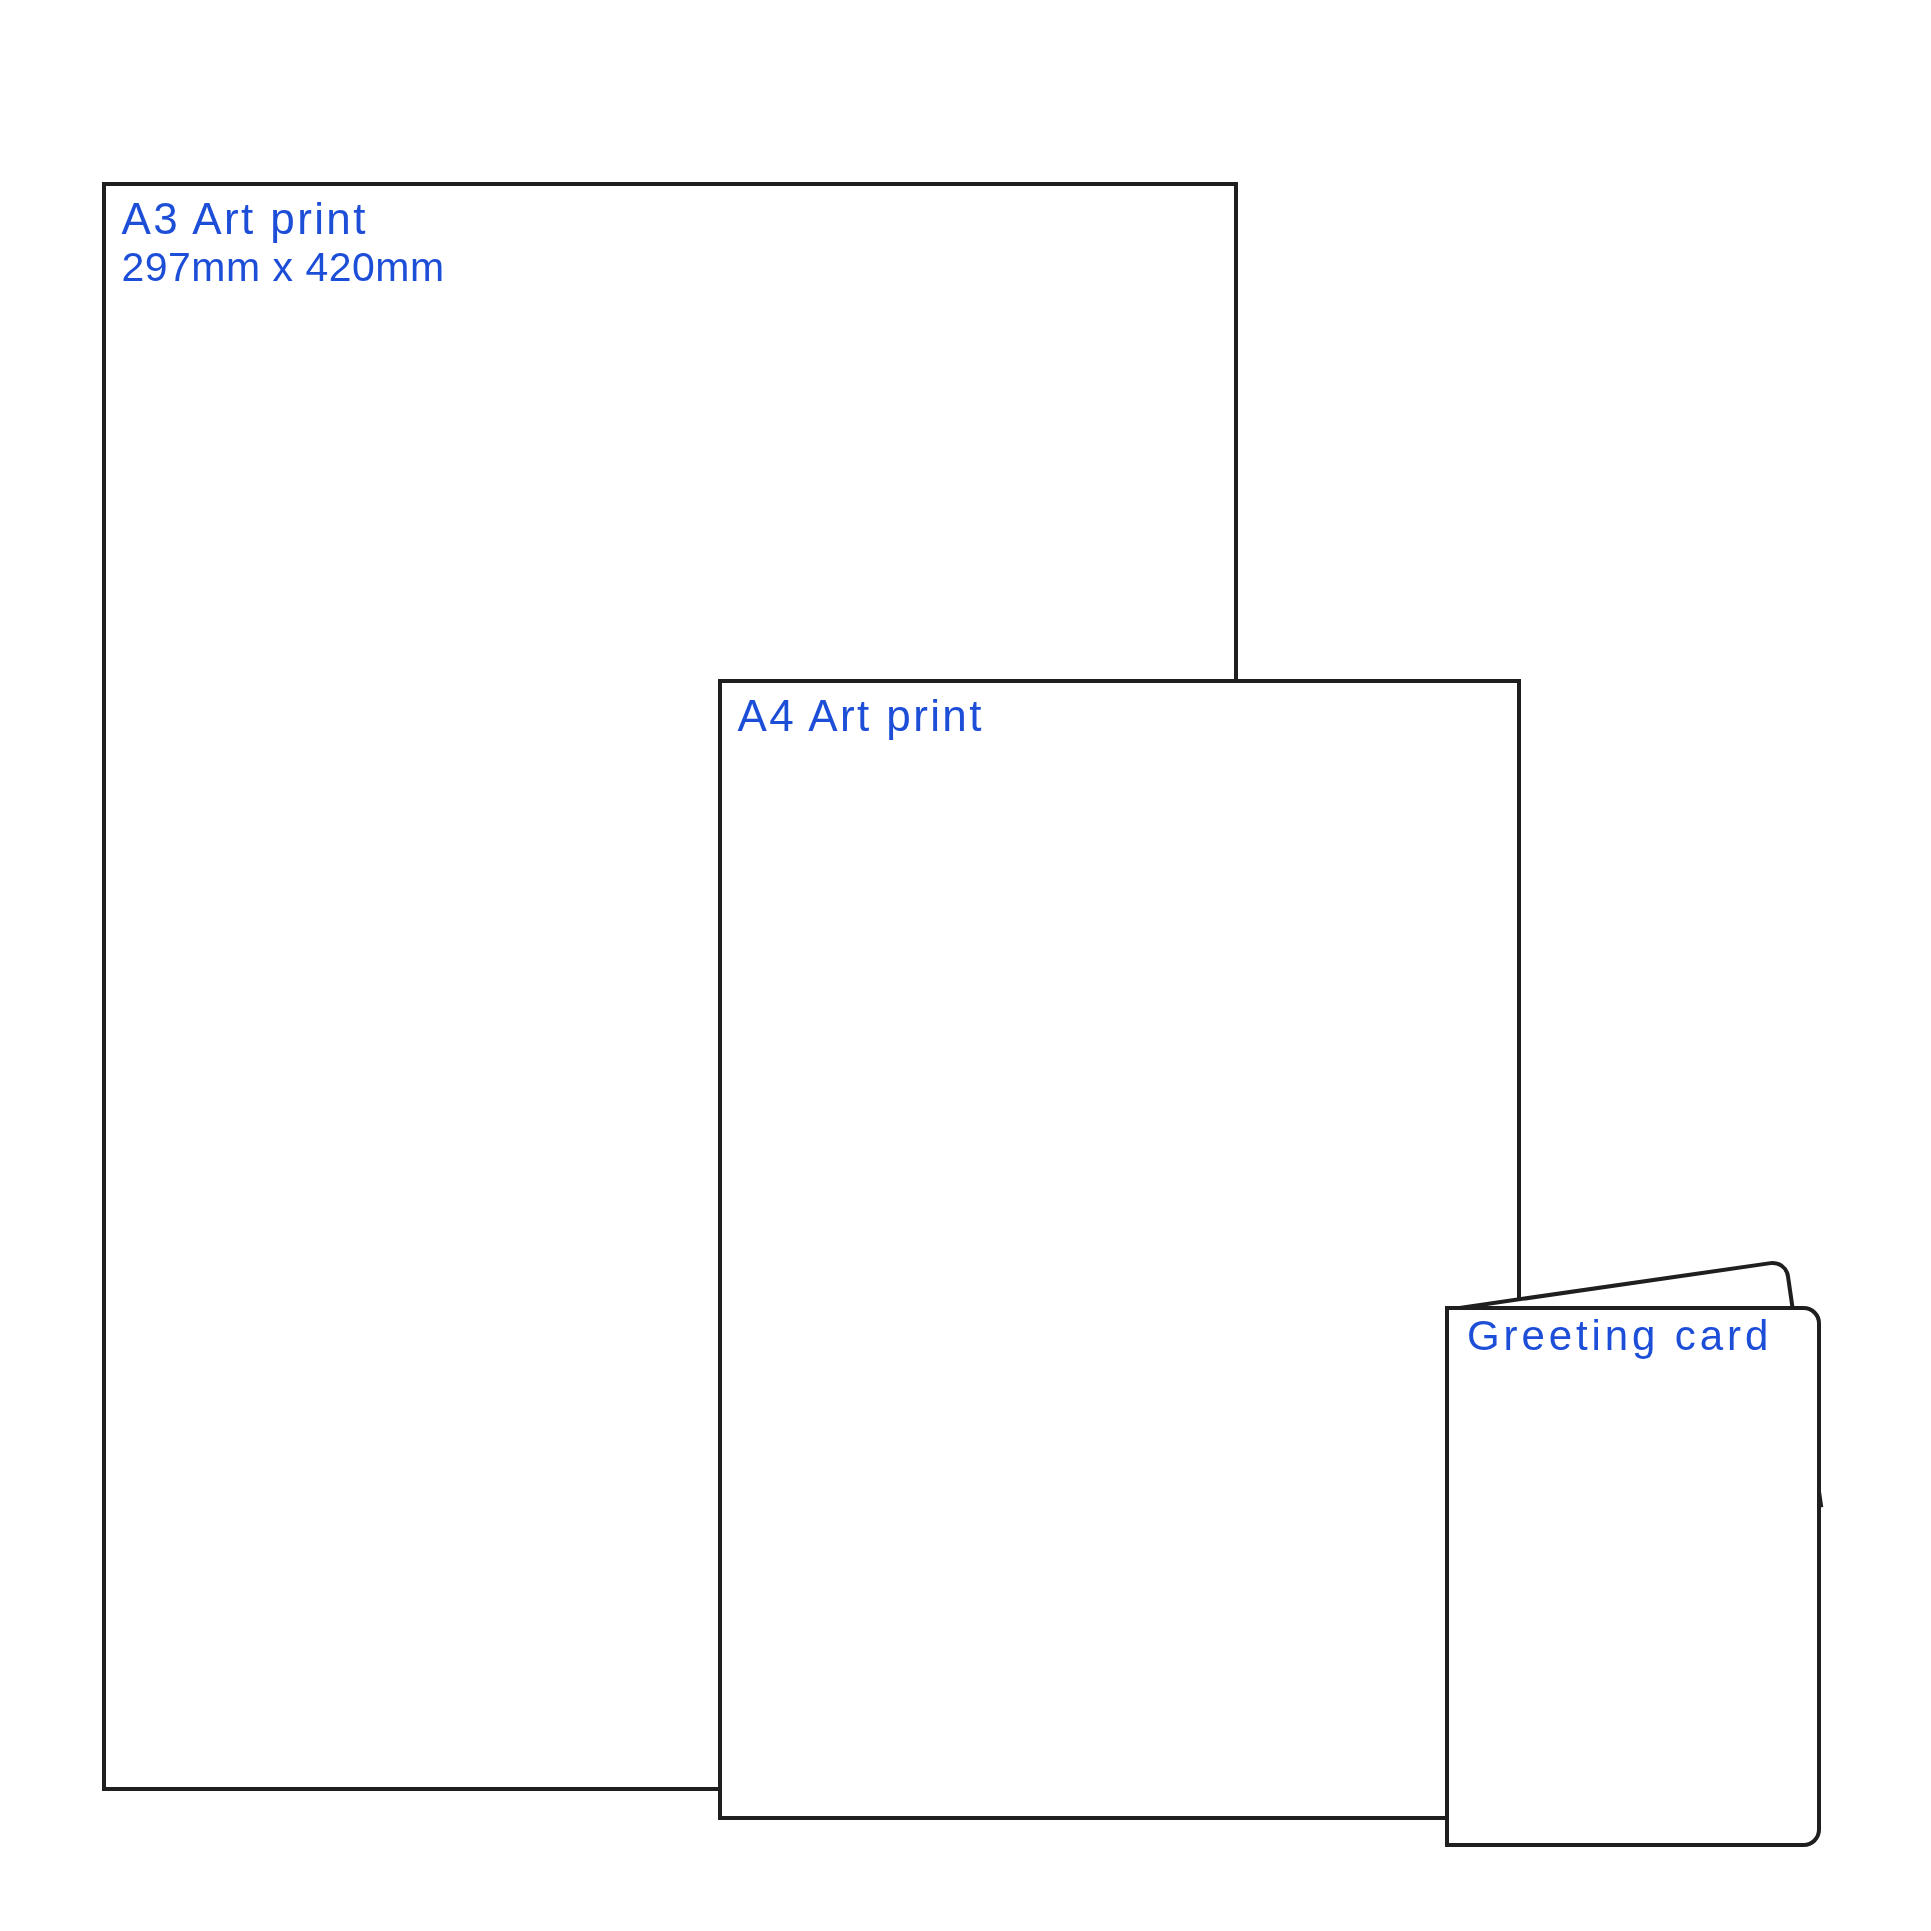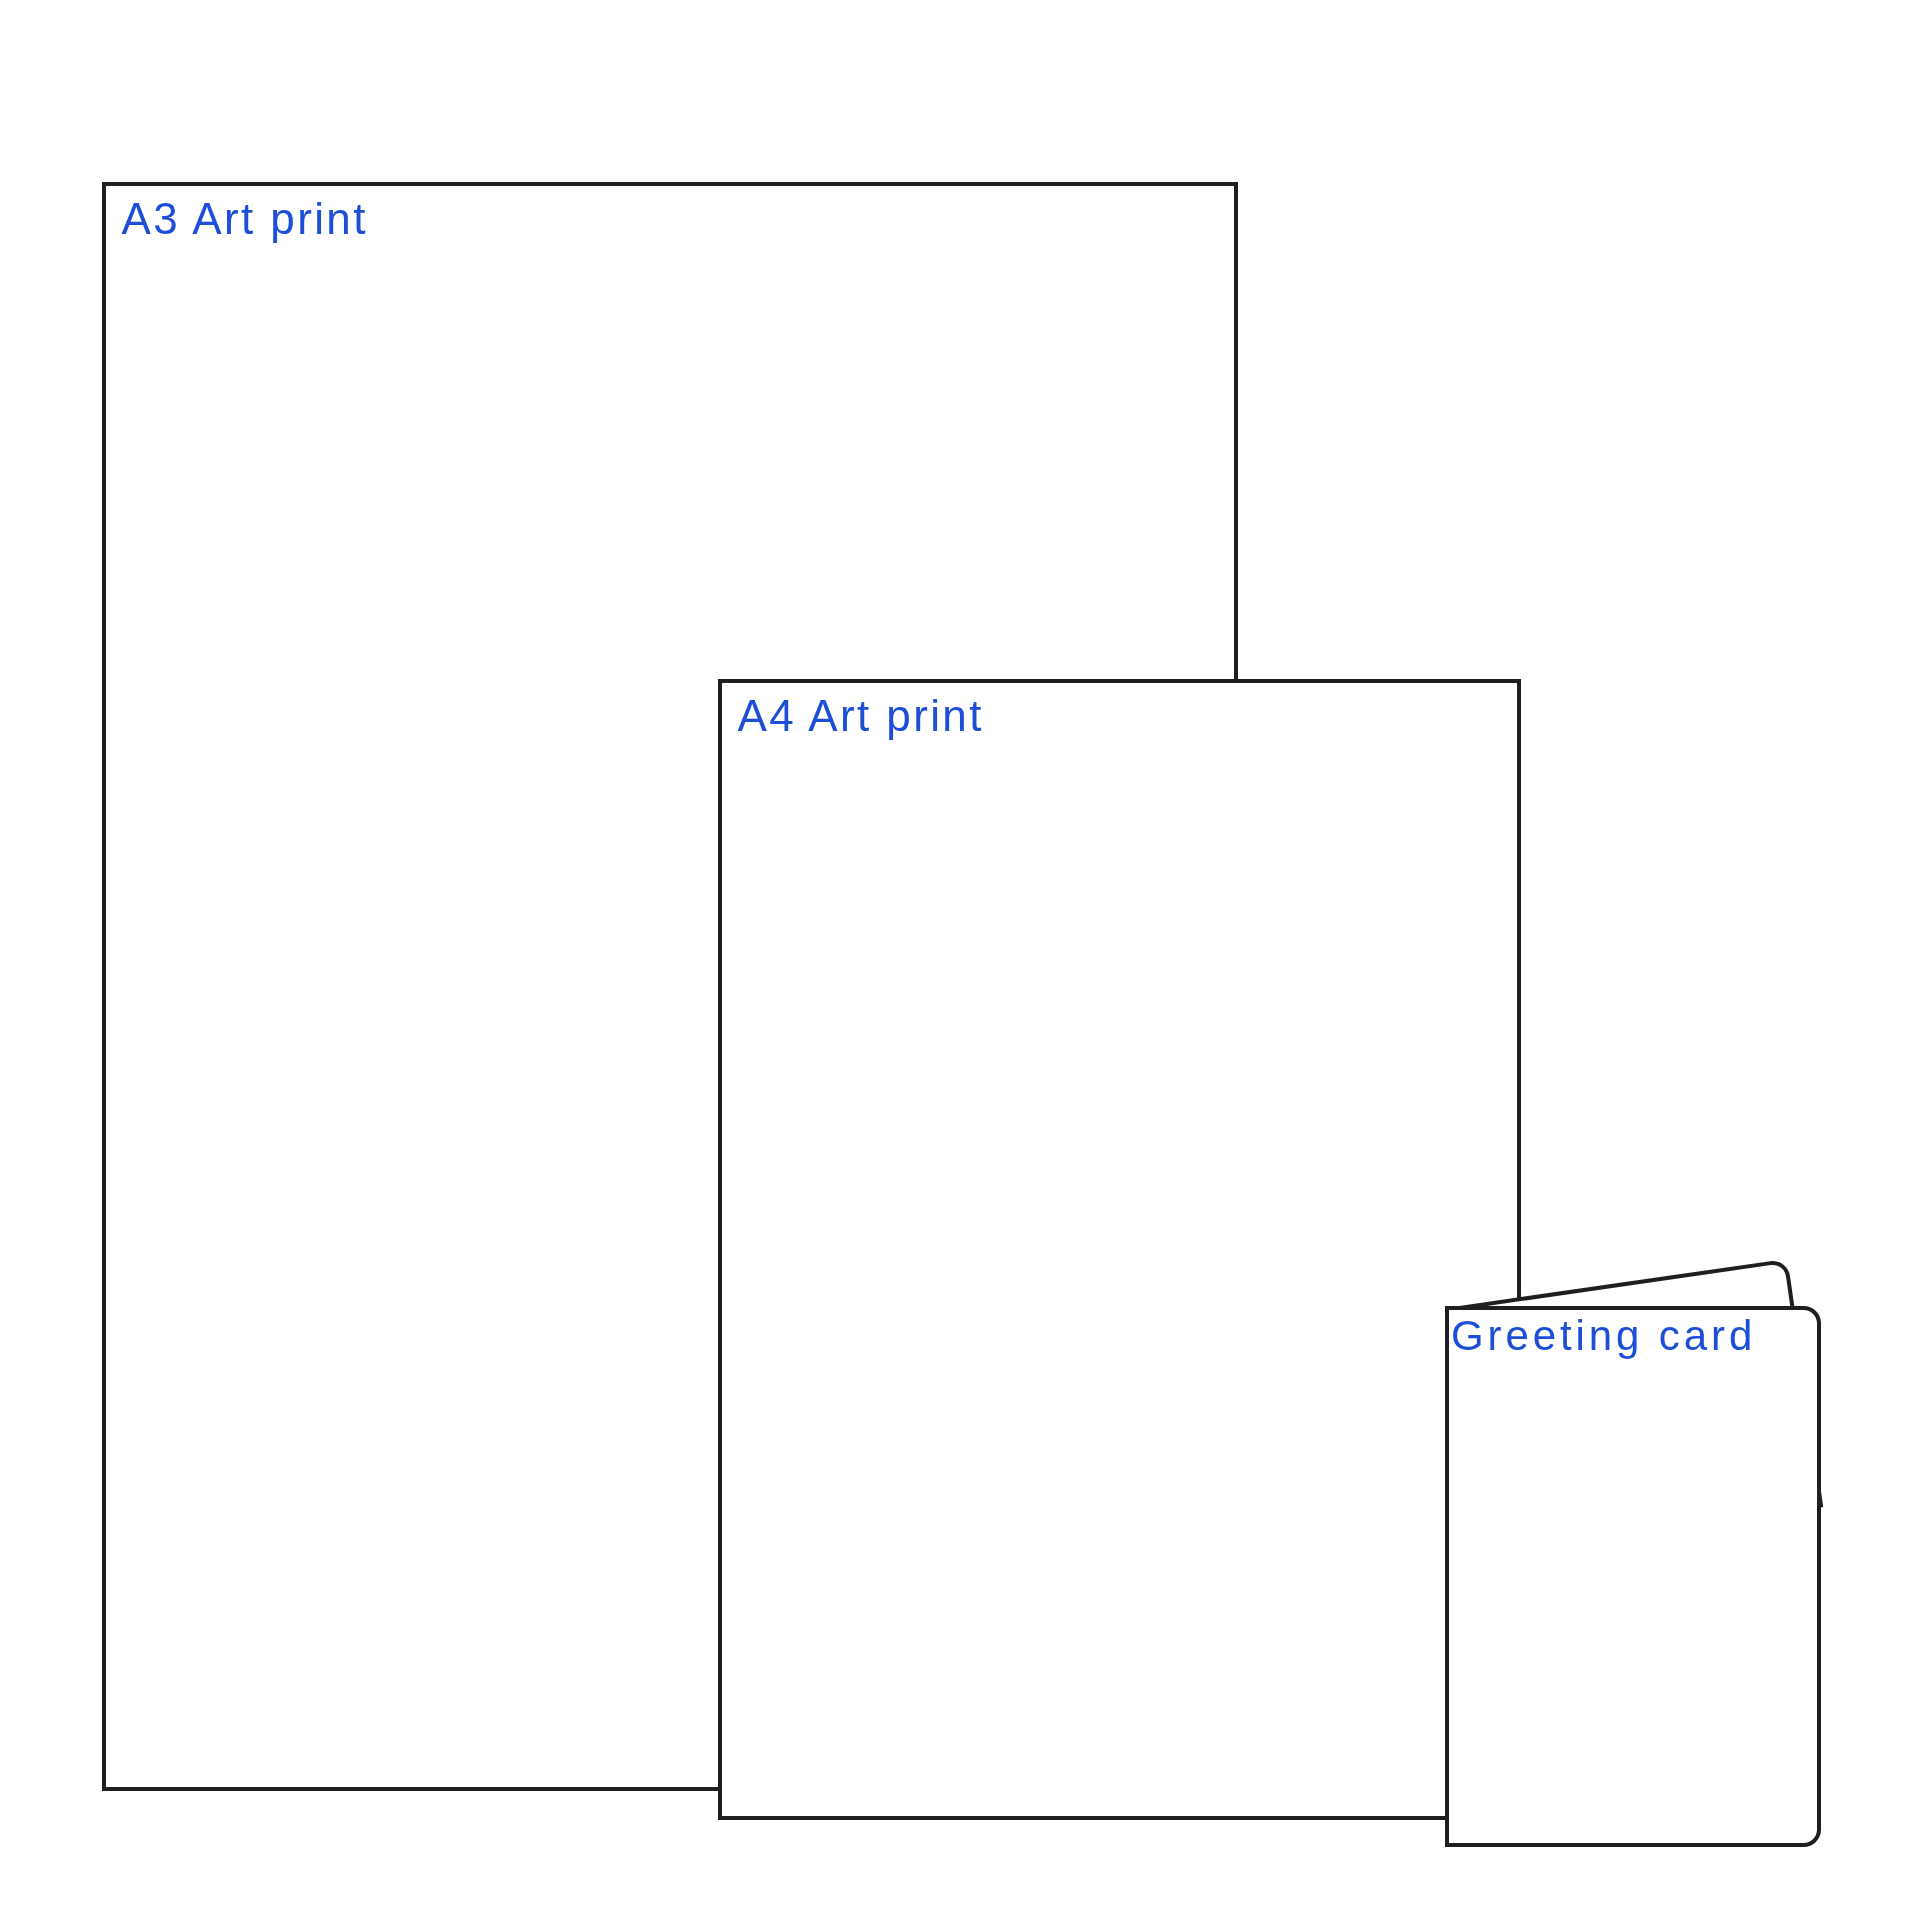--- a/index.html
+++ b/index.html
@@ -25,32 +25,33 @@
   }
   .label{padding:9.7px 0 0 15.4px;color:#1d4ed8;}
   .title{
     font-size:44px;font-weight:400;line-height:1.05;letter-spacing:2.4px;
     white-space:nowrap;
   }
   .dims{
     font-size:41px;font-weight:400;line-height:1.22;letter-spacing:0.5px;
     white-space:nowrap;
   }
-  .card-front .label{padding-top:3.9px;padding-left:2px;}
+  .card-front .label{padding-top:3.9px;padding-left:18px;}
   .card-front .title{font-size:42px;letter-spacing:3.9px;}
   .card-front .dims{font-size:40px;letter-spacing:2.9px;}
 </style>
 </head>
 <body>
 
 <div class="stage">
 
   <div class="sheet a3">
     <div class="label">
       <div class="title">A3 Art print</div>
+      <div class="dims">297mm x 420mm</div>
     </div>
   </div>
 
   <div class="sheet a4">
     <div class="label">
       <div class="title">A4 Art print</div>
     </div>
   </div>
 
   <div class="card-back"></div>

